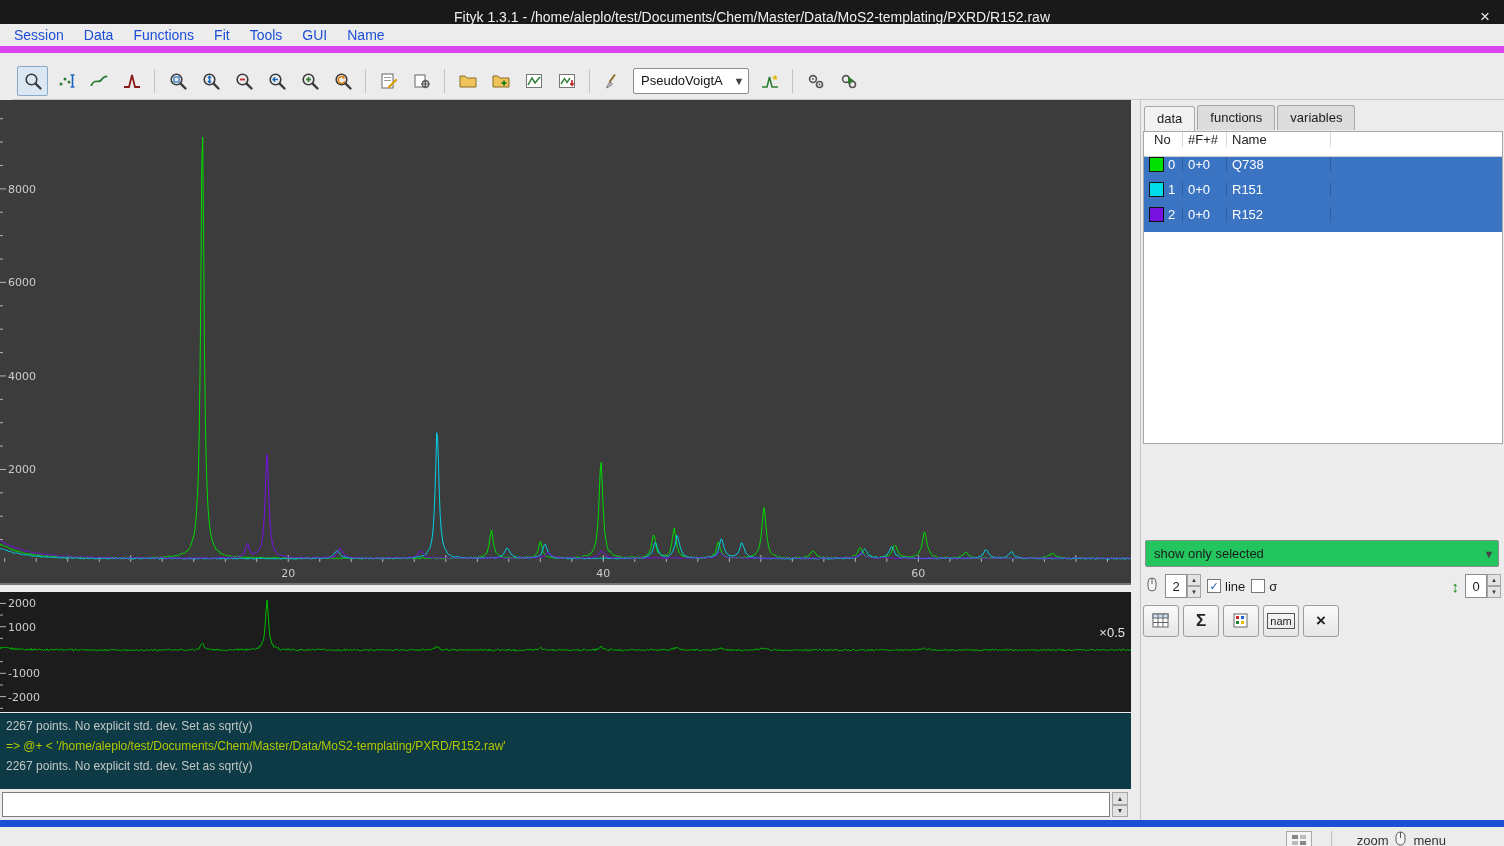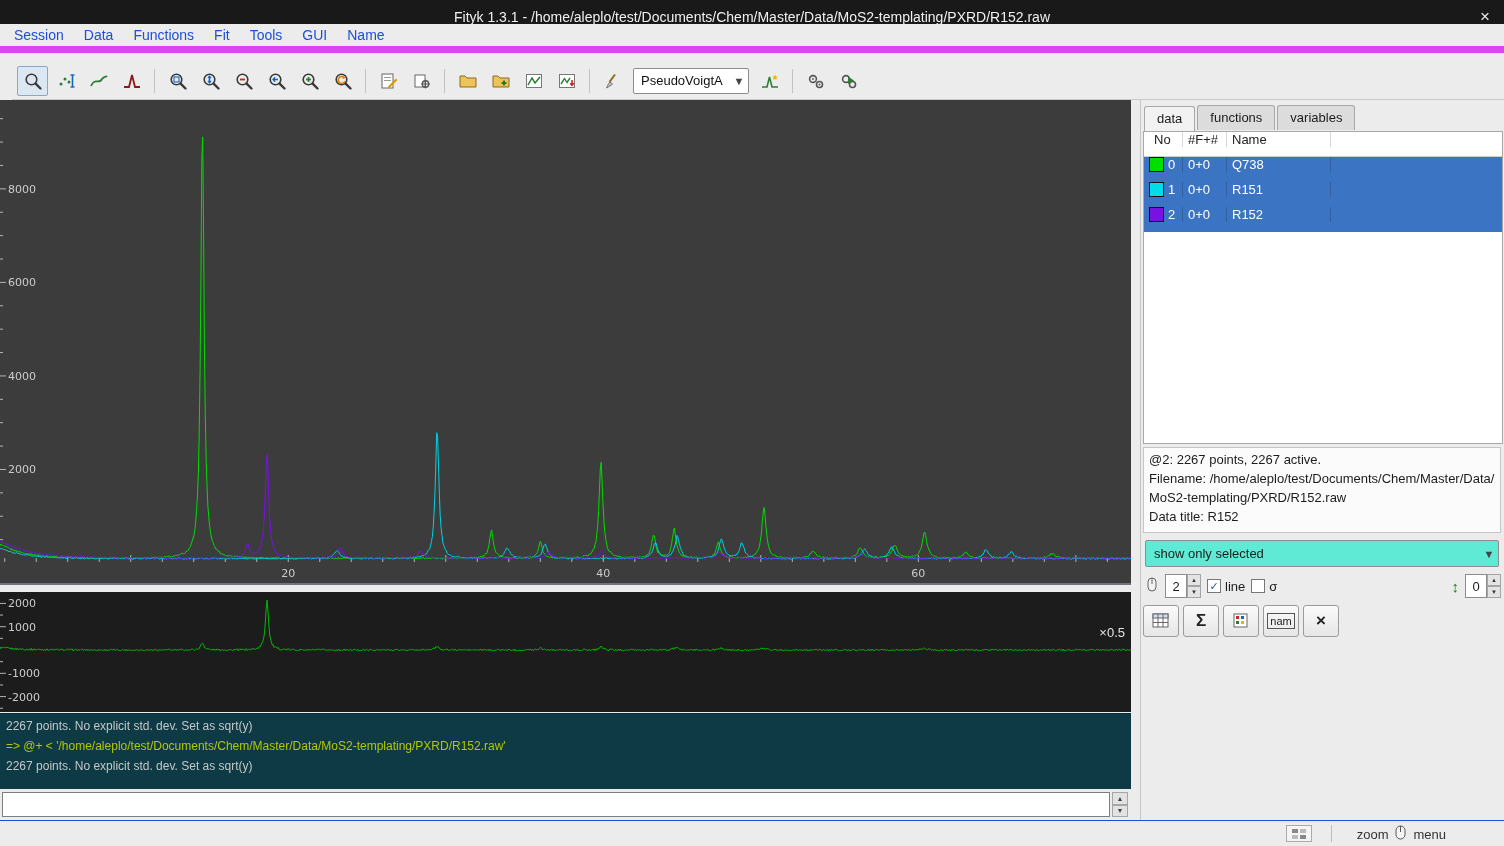--- a/index.html
+++ b/index.html
@@ -67,21 +67,21 @@
   .c1 { width:39px; } .c2 { width:44px; } .c3 { width:104px; }
   .lrow.header .c1 { padding-left:10px; }
   .lrow.sel { background:#3c74c4; color:#fff; }
   .lrow.sel .cell { border-right:1px solid rgba(0,0,0,0.18); }
   .swatch { width:15px; height:15px; border:1px solid #111; margin-right:4px; flex:none; }
 
   .info-panel { position:absolute; left:2px; top:347px; width:358px; height:86px; background:#fbfbfb;
                 border:1px solid #c6c6c6; padding:2px 5px; line-height:19px; overflow:hidden;
                 word-break:break-all; }
 
-  .filter-combo { position:absolute; left:4px; top:440px; width:354px; height:27px; background:#5eead4;
+  .filter-combo { position:absolute; left:4px; top:440px; width:354px; height:27px; background:#22c55e;
                   border:1px solid #8d8d8d; border-radius:2px; display:flex; align-items:center;
                   padding-left:8px; }
   .filter-combo .combo-arrow { margin-left:auto; }
 
   .ctrl-row { position:absolute; left:4px; top:472px; width:356px; height:28px; display:flex;
               align-items:center; gap:6px; }
   .spin { display:flex; height:24px; }
   .spin-val { width:22px; background:#fff; border:1px solid #8d8d8d; display:flex; align-items:center;
               justify-content:center; }
   .spin-btns { width:14px; display:flex; flex-direction:column; }
@@ -94,21 +94,21 @@
   .shift-ic { color:#1b8a1b; font-size:15px; }
 
   .btn-row { position:absolute; left:2px; top:505px; display:flex; gap:4px; }
   .sbtn { width:36px; height:32px; background:linear-gradient(#fafafa,#e6e6e6); border:1px solid #9c9c9c;
           border-radius:3px; display:flex; align-items:center; justify-content:center; font-size:17px; color:#222; }
   .sbtn .nam { font-size:11px; border:1px solid #555; padding:1px 2px; }
   .sbtn.bold { font-weight:bold; }
 
   
   .statusbar { position:absolute; left:0; top:820px; width:1504px; height:26px; background:#ececec;
-               border-top:1px solid #1d4ed8; font-size:13px; color:#333; }
+               border-top:7px solid #1d4ed8; font-size:13px; color:#333; }
   .sb-box { position:absolute; right:192px; top:4px; width:26px; height:17px; border:1px solid #aaa;
             background:#f4f4f4; display:flex; align-items:center; justify-content:center; }
   .sb-hints { position:absolute; right:58px; top:0; height:26px; display:flex; align-items:center; gap:7px; }
   .sb-sep { position:absolute; right:172px; top:4px; width:1px; height:17px; background:#bdbdbd; }
 </style>
 </head>
 <body>
 
 <div class="window">
 
@@ -424,25 +424,20 @@
         <div class="lrow sel">
           <span class="cell c1">
               <span class="swatch" style="background: rgb(119, 18, 224);"></span>
               <span>2</span>
             </span>
           <span class="cell c2">0+0</span>
           <span class="cell c3">R152</span>
         </div>
       </div>
 
-      <div class="info-panel">
-        <div>@2: 2267 points, 2267 active.</div>
-        <div>Filename: /home/aleplo/test/Documents/Chem/Master/Data/MoS2-templating/PXRD/R152.raw</div>
-        <div>Data title: R152</div>
-      </div>
 
       <div class="filter-combo">
         <span>show only selected</span>
         <span class="combo-arrow">▼</span>
       </div>
 
       <div class="ctrl-row">
         <span>
           <svg width="14" height="18">
               <rect x="3" y="2" width="8" height="13" rx="4" fill="#f2f2f2" stroke="#666"></rect>

